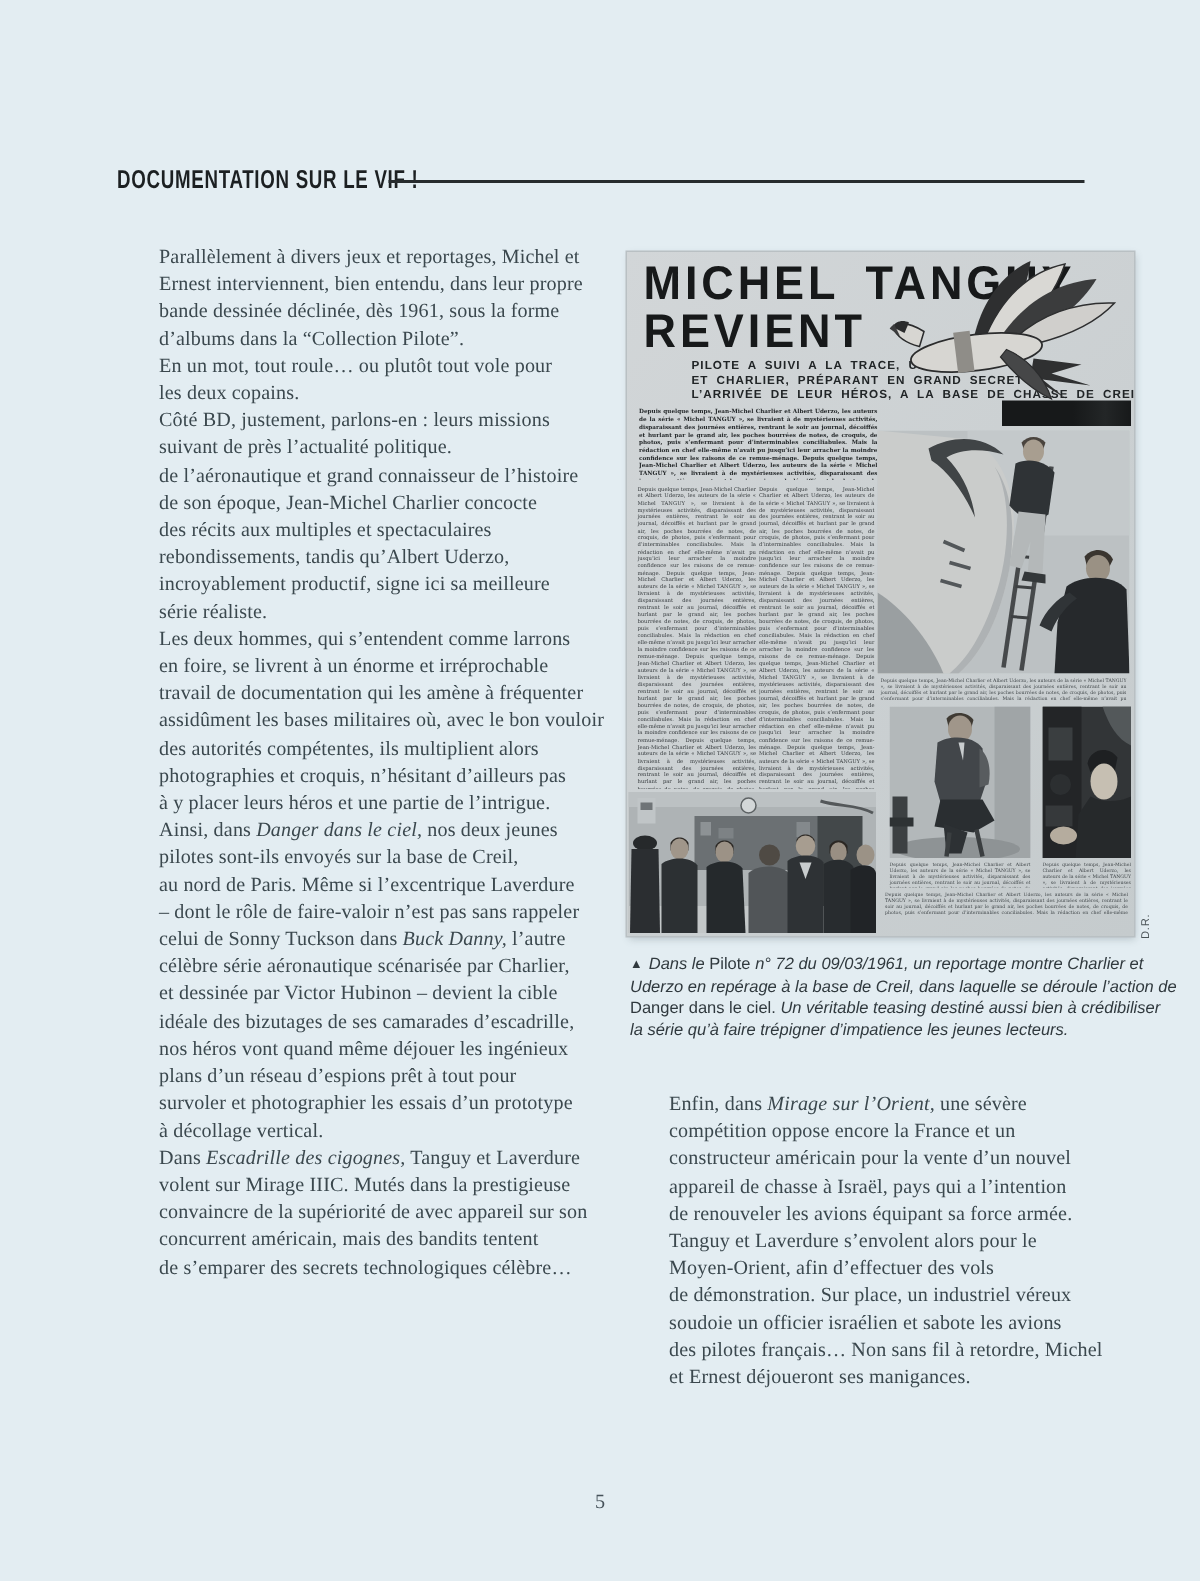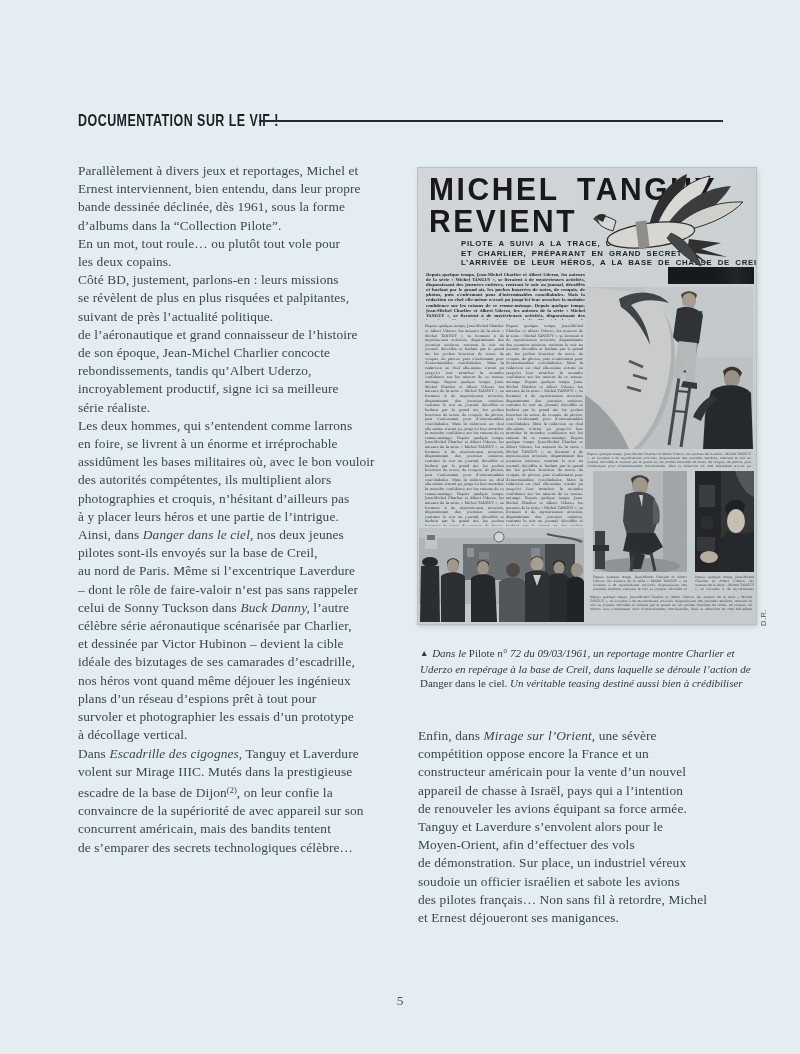--- a/index.html
+++ b/index.html
@@ -4,21 +4,21 @@
 <style>
   html,body{margin:0;padding:0;}
   .page{position:relative;width:800px;height:1054px;background:#e3edf2;overflow:hidden;
         font-family:"Liberation Serif",serif;}
   
   .hdr-title{position:absolute;left:78px;top:112px;font-family:"Liberation Sans",sans-serif;
       font-weight:bold;font-size:16px;letter-spacing:.6px;color:#1c2022;
       transform:scale(.78,1.08);transform-origin:0 50%;white-space:nowrap;}
   .hdr-rule{position:absolute;left:259px;top:120px;width:464px;height:2px;background:#272c2e;}
   
-  .body-text{position:absolute;font-size:13.4px;line-height:18.2px;color:#3b484e;letter-spacing:.1px;}
+  .body-text{position:absolute;font-size:13.4px;line-height:18.2px;color:#3b484e;letter-spacing:.1px;margin-left:28px;}
   .col-left{left:78px;top:162px;width:338px;}
   .col-right{left:418px;top:727px;width:344px;}
   .tl{white-space:nowrap;}
   .sg-r{font-style:normal;}
   .sg-i{font-style:italic;}
   .sg-s{font-size:8.5px;vertical-align:4px;letter-spacing:0;}
   .sg-t{font-style:normal;font-size:8.5px;letter-spacing:1px;position:relative;top:-1px;}
   
   .clipping{position:absolute;left:418px;top:168px;width:338px;height:456px;
       background:linear-gradient(135deg,#d2d6d8 0%,#cbd0d2 55%,#c5cbcd 100%);
@@ -49,68 +49,68 @@
   .ph{position:absolute;}
   .ph-large{left:167px;top:119px;}
   .ph-group{left:1px;top:360px;}
   .ph-seated{left:175px;top:303px;}
   .ph-cockpit{left:277px;top:303px;}
   
   .dr{position:absolute;left:759px;top:626px;font-family:"Liberation Sans",sans-serif;
       font-size:7.5px;letter-spacing:.5px;color:#4a5357;transform:rotate(-90deg);
       transform-origin:0 0;white-space:nowrap;}
   .caption{position:absolute;left:420px;top:636px;width:348px;
-      font-family:Liberation Serif, serif;font-size:11px;line-height:14.6px;color:#30393e;margin-top:10px;}
+      font-family:Liberation Sans, sans-serif;font-size:11px;line-height:14.6px;color:#30393e;}
   .folio{position:absolute;left:0;top:993px;width:800px;text-align:center;
       font-size:13.5px;color:#46525a;}
 </style>
 </head>
 <body>
 
 <div class="page">
 
   <span class="hdr-title">DOCUMENTATION SUR LE VIF !</span>
   <span class="hdr-rule"></span>
 
   <div class="body-text col-left">
       <div class="tl"><span class="sg-r">Parallèlement à divers jeux et reportages, Michel et</span></div>
       <div class="tl"><span class="sg-r">Ernest interviennent, bien entendu, dans leur propre</span></div>
       <div class="tl"><span class="sg-r">bande dessinée déclinée, dès 1961, sous la forme</span></div>
       <div class="tl"><span class="sg-r">d’albums dans la “Collection Pilote”.</span></div>
       <div class="tl"><span class="sg-r">En un mot, tout roule… ou plutôt tout vole pour</span></div>
       <div class="tl"><span class="sg-r">les deux copains.</span></div>
       <div class="tl"><span class="sg-r">Côté BD, justement, parlons-en : leurs missions</span></div>
-      <div class="tl"><span class="sg-r">se révèlent de plus en plus risquées et palpitantes,</span></div>
       <div class="tl"><span class="sg-r">suivant de près l’actualité politique.</span></div>
       <div class="tl"><span class="sg-r">de l’aéronautique et grand connaisseur de l’histoire</span></div>
       <div class="tl"><span class="sg-r">de son époque, Jean-Michel Charlier concocte</span></div>
+      <div class="tl"><span class="sg-r">des récits aux multiples et spectaculaires</span></div>
       <div class="tl"><span class="sg-r">rebondissements, tandis qu’Albert Uderzo,</span></div>
       <div class="tl"><span class="sg-r">incroyablement productif, signe ici sa meilleure</span></div>
       <div class="tl"><span class="sg-r">série réaliste.</span></div>
       <div class="tl"><span class="sg-r">Les deux hommes, qui s’entendent comme larrons</span></div>
       <div class="tl"><span class="sg-r">en foire, se livrent à un énorme et irréprochable</span></div>
+      <div class="tl"><span class="sg-r">travail de documentation qui les amène à fréquenter</span></div>
       <div class="tl"><span class="sg-r">assidûment les bases militaires où, avec le bon vouloir</span></div>
       <div class="tl"><span class="sg-r">des autorités compétentes, ils multiplient alors</span></div>
       <div class="tl"><span class="sg-r">photographies et croquis, n’hésitant d’ailleurs pas</span></div>
       <div class="tl"><span class="sg-r">à y placer leurs héros et une partie de l’intrigue.</span></div>
       <div class="tl"><span class="sg-r">Ainsi, dans </span><span class="sg-i">Danger dans le ciel,</span><span class="sg-r"> nos deux jeunes</span></div>
       <div class="tl"><span class="sg-r">pilotes sont-ils envoyés sur la base de Creil,</span></div>
       <div class="tl"><span class="sg-r">au nord de Paris. Même si l’excentrique Laverdure</span></div>
       <div class="tl"><span class="sg-r">– dont le rôle de faire-valoir n’est pas sans rappeler</span></div>
       <div class="tl"><span class="sg-r">celui de Sonny Tuckson dans </span><span class="sg-i">Buck Danny,</span><span class="sg-r"> l’autre</span></div>
       <div class="tl"><span class="sg-r">célèbre série aéronautique scénarisée par Charlier,</span></div>
       <div class="tl"><span class="sg-r">et dessinée par Victor Hubinon – devient la cible</span></div>
       <div class="tl"><span class="sg-r">idéale des bizutages de ses camarades d’escadrille,</span></div>
       <div class="tl"><span class="sg-r">nos héros vont quand même déjouer les ingénieux</span></div>
       <div class="tl"><span class="sg-r">plans d’un réseau d’espions prêt à tout pour</span></div>
       <div class="tl"><span class="sg-r">survoler et photographier les essais d’un prototype</span></div>
       <div class="tl"><span class="sg-r">à décollage vertical.</span></div>
       <div class="tl"><span class="sg-r">Dans </span><span class="sg-i">Escadrille des cigognes,</span><span class="sg-r"> Tanguy et Laverdure</span></div>
       <div class="tl"><span class="sg-r">volent sur Mirage IIIC. Mutés dans la prestigieuse</span></div>
-      <div class="tl"><span class="sg-r">escadre de la base de Dijon</span><span class="sg-s">(2)</span><span class="sg-r">, on leur confie la</span></div>
       <div class="tl"><span class="sg-r">convaincre de la supériorité de avec appareil sur son</span></div>
       <div class="tl"><span class="sg-r">concurrent américain, mais des bandits tentent</span></div>
       <div class="tl"><span class="sg-r">de s’emparer des secrets technologiques célèbre…</span></div>
     </div>
 
   <div class="clipping">
     <div class="clip-headline hl1">MICHEL TANGUY</div>
     <div class="clip-headline hl2">REVIENT</div>
     <div class="clip-subhead">
         <div class="tl"><span class="sg-r">PILOTE A SUIVI A LA TRACE, UDERZO</span></div>
@@ -243,20 +243,21 @@
         <div class="micro cap">Depuis quelque temps, Jean-Michel Charlier et Albert Uderzo, les auteurs de la série « Michel TANGUY », se livraient à de mystérieuses activités, disparaissant des journées entières, rentrant le soir au journal, décoiffés et hurlant par le grand air, les poches bourrées de notes, de croquis, de photos, puis s’enfermant pour d’interminables conciliabules. Mais la rédaction en chef elle-même n’avait pu jusqu’ici leur arracher la moindre confidence sur les raisons de ce remue-ménage.</div>
       </div>
   </div>
 
   <div class="dr">D.R.</div>
 
   <div class="caption">
       <div class="tl"><span class="sg-t">▲</span><span class="sg-i"> Dans le </span><span class="sg-r">Pilote</span><span class="sg-i"> n° 72 du 09/03/1961, un reportage montre Charlier et</span></div>
       <div class="tl"><span class="sg-i">Uderzo en repérage à la base de Creil, dans laquelle se déroule l’action de</span></div>
       <div class="tl"><span class="sg-r">Danger dans le ciel.</span><span class="sg-i"> Un véritable teasing destiné aussi bien à crédibiliser</span></div>
+      <div class="tl"><span class="sg-i">la série qu’à faire trépigner d’impatience les jeunes lecteurs.</span></div>
     </div>
 
   <div class="body-text col-right">
       <div class="tl"><span class="sg-r">Enfin, dans </span><span class="sg-i">Mirage sur l’Orient,</span><span class="sg-r"> une sévère</span></div>
       <div class="tl"><span class="sg-r">compétition oppose encore la France et un</span></div>
       <div class="tl"><span class="sg-r">constructeur américain pour la vente d’un nouvel</span></div>
       <div class="tl"><span class="sg-r">appareil de chasse à Israël, pays qui a l’intention</span></div>
       <div class="tl"><span class="sg-r">de renouveler les avions équipant sa force armée.</span></div>
       <div class="tl"><span class="sg-r">Tanguy et Laverdure s’envolent alors pour le</span></div>
       <div class="tl"><span class="sg-r">Moyen-Orient, afin d’effectuer des vols</span></div>

